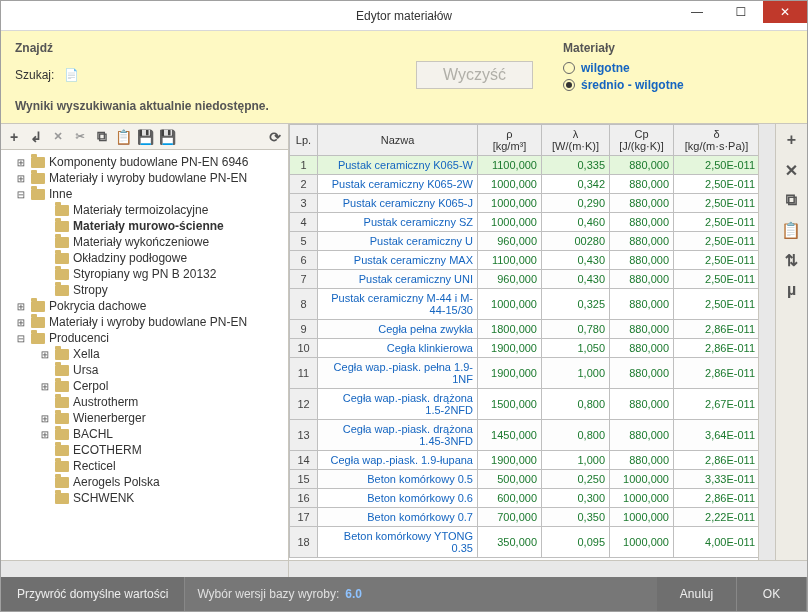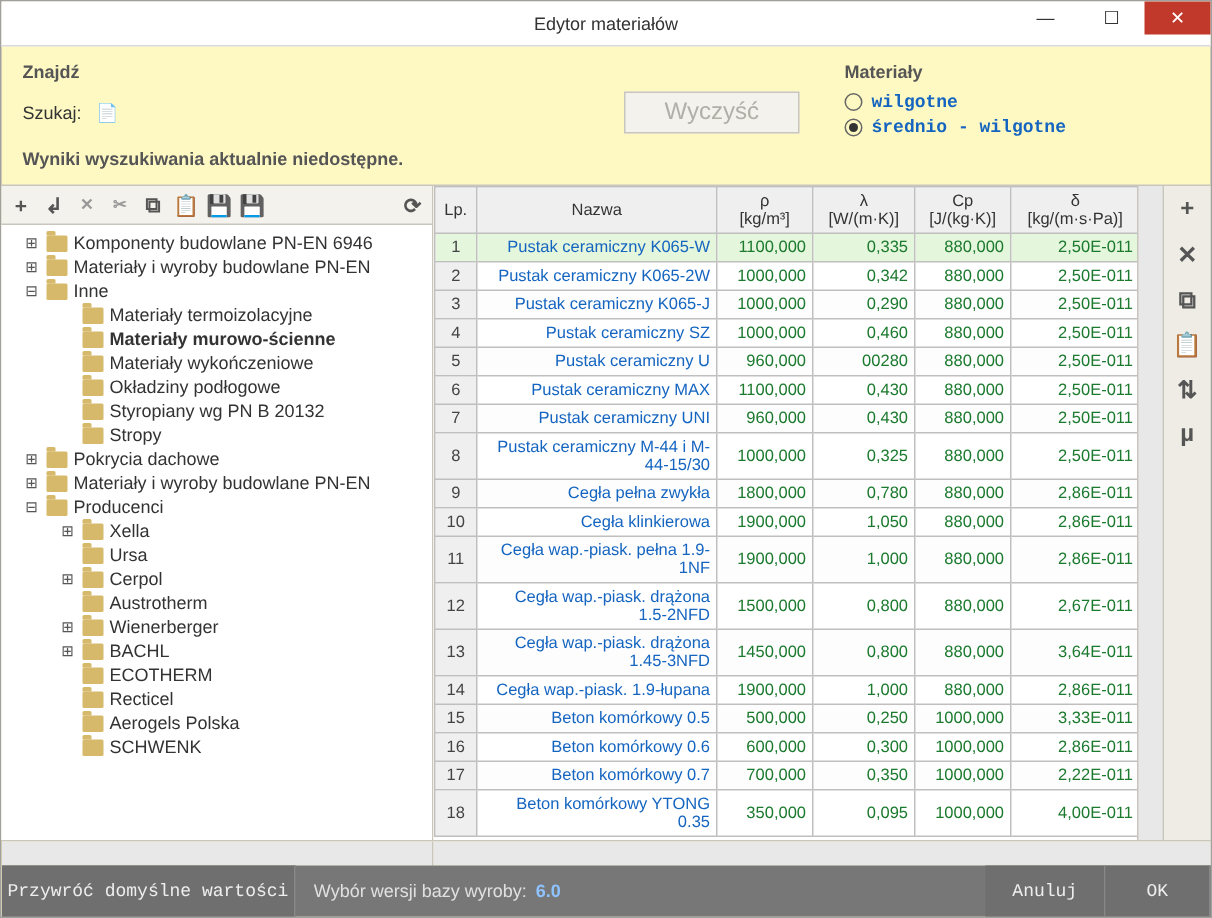--- a/index.html
+++ b/index.html
@@ -80,21 +80,21 @@
     color: #555;
   }
   .radio-row { display: flex; align-items: center; gap: 6px; margin: 3px 0; }
   .radio-dot {
     width: 12px; height: 12px; border: 1px solid #666; border-radius: 50%;
     display: inline-flex; align-items: center; justify-content: center;
   }
   .radio-dot.checked::after {
     content: ""; width: 6px; height: 6px; background: #333; border-radius: 50%;
   }
-  .mat-area a { color: #1565c0; text-decoration: none; font-weight: bold; font-family: Liberation Mono, monospace; }
+  .mat-area a { color: #1565c0; text-decoration: none; font-weight: bold; }
   .main {
     flex: 1;
     display: flex;
     border-top: 1px solid #c9c6bd;
     min-height: 0;
   }
   .left-pane {
     width: 288px;
     display: flex;
     flex-direction: column;
@@ -221,26 +221,25 @@
   }
   .footer {
     height: 34px;
     background: #777;
     display: flex;
     align-items: center;
     color: #eee;
     font-size: 12px;
   }
   .footer .fbtn {
-    padding: 0 4px;
+    padding: 0 16px;
     height: 100%;
     display: flex; align-items: center;
     background: #6f6f6f;
     border-right: 1px solid #888;
-    font-family: Liberation Mono, monospace;
   }
   .footer .spacer { flex: 1; }
   .footer .fbtn.ok { width: 70px; justify-content: center; }
   .footer .fbtn.cancel { width: 80px; justify-content: center; }
   .footer .ver {
     padding: 0 12px;
     color: #e0e0e0;
     display: flex; gap: 6px;
   }
   .footer .ver b { color: #8fc3ff; font-weight: bold; }

